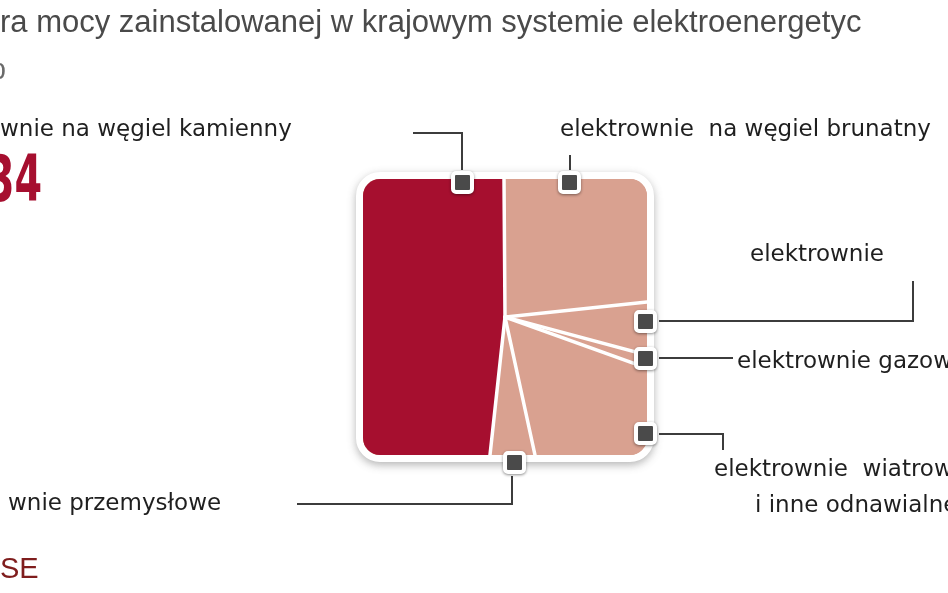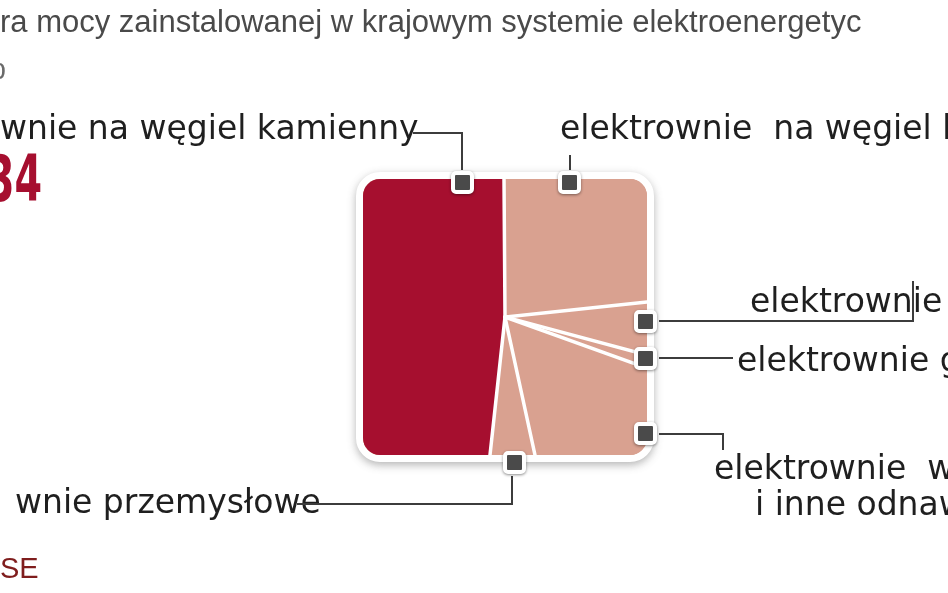--- a/index.html
+++ b/index.html
@@ -18,21 +18,21 @@
     color:#4a4a4a;
     white-space:pre;
   }
   .unit-frag{
     position:absolute;left:-26px;top:46px;
     font-family:"Liberation Sans", sans-serif;
     font-size:36px;color:#6a6a6a;
   }
   .lbl{
     position:absolute;
-    font-size:33px;line-height:40px;
+    font-size:23px;line-height:40px;
     color:#1f1f1f;
     white-space:pre;
   }
   .big-number{
     position:absolute;left:-13px;top:146px;
     font-size:64px;line-height:66px;
     font-weight:bold;
     color:#a60f2f;
     transform:scaleX(0.62);
     transform-origin:left center;
@@ -74,28 +74,28 @@
   <div class="title">ra mocy zainstalowanej w krajowym systemie elektroenergetyc</div>
 
   <div class="unit-frag">%</div>
 
   <div class="lbl" style="left:0;top:108px;">wnie na węgiel kamienny</div>
 
   <div class="big-number">34</div>
 
   <div class="lbl" style="left:560px;top:108px;">elektrownie  na węgiel brunatny</div>
 
-  <div class="lbl" style="left:750px;top:233px;margin-top:48px;">elektrownie</div>
+  <div class="lbl" style="left:750px;top:233px;">elektrownie</div>
 
   <div class="lbl" style="left:737px;top:340px;">elektrownie gazowe</div>
 
   <div class="lbl" style="left:714px;top:448px;">elektrownie  wiatrowe</div>
   <div class="lbl" style="left:755px;top:484px;">i inne odnawialne</div>
 
-  <div class="lbl" style="left:15px;top:482px;">wnie przemysłowe</div>
+  <div class="lbl" style="left:8px;top:482px;">wnie przemysłowe</div>
 
   <div class="source-frag">SE</div>
 
   <div class="chart-box">
     <svg width="284" height="276" viewBox="0 0 284 276">
       <rect x="0" y="0" width="284" height="276" fill="#d9a190"></rect>
       <polygon points="141,0 0,0 0,276 127,276 142,138" fill="#a60f2f"></polygon>
       <g stroke="#ffffff" stroke-width="3.5" stroke-linecap="round">
         <line x1="142" y1="138" x2="141" y2="0"></line>
         <line x1="142" y1="138" x2="127" y2="276"></line>

